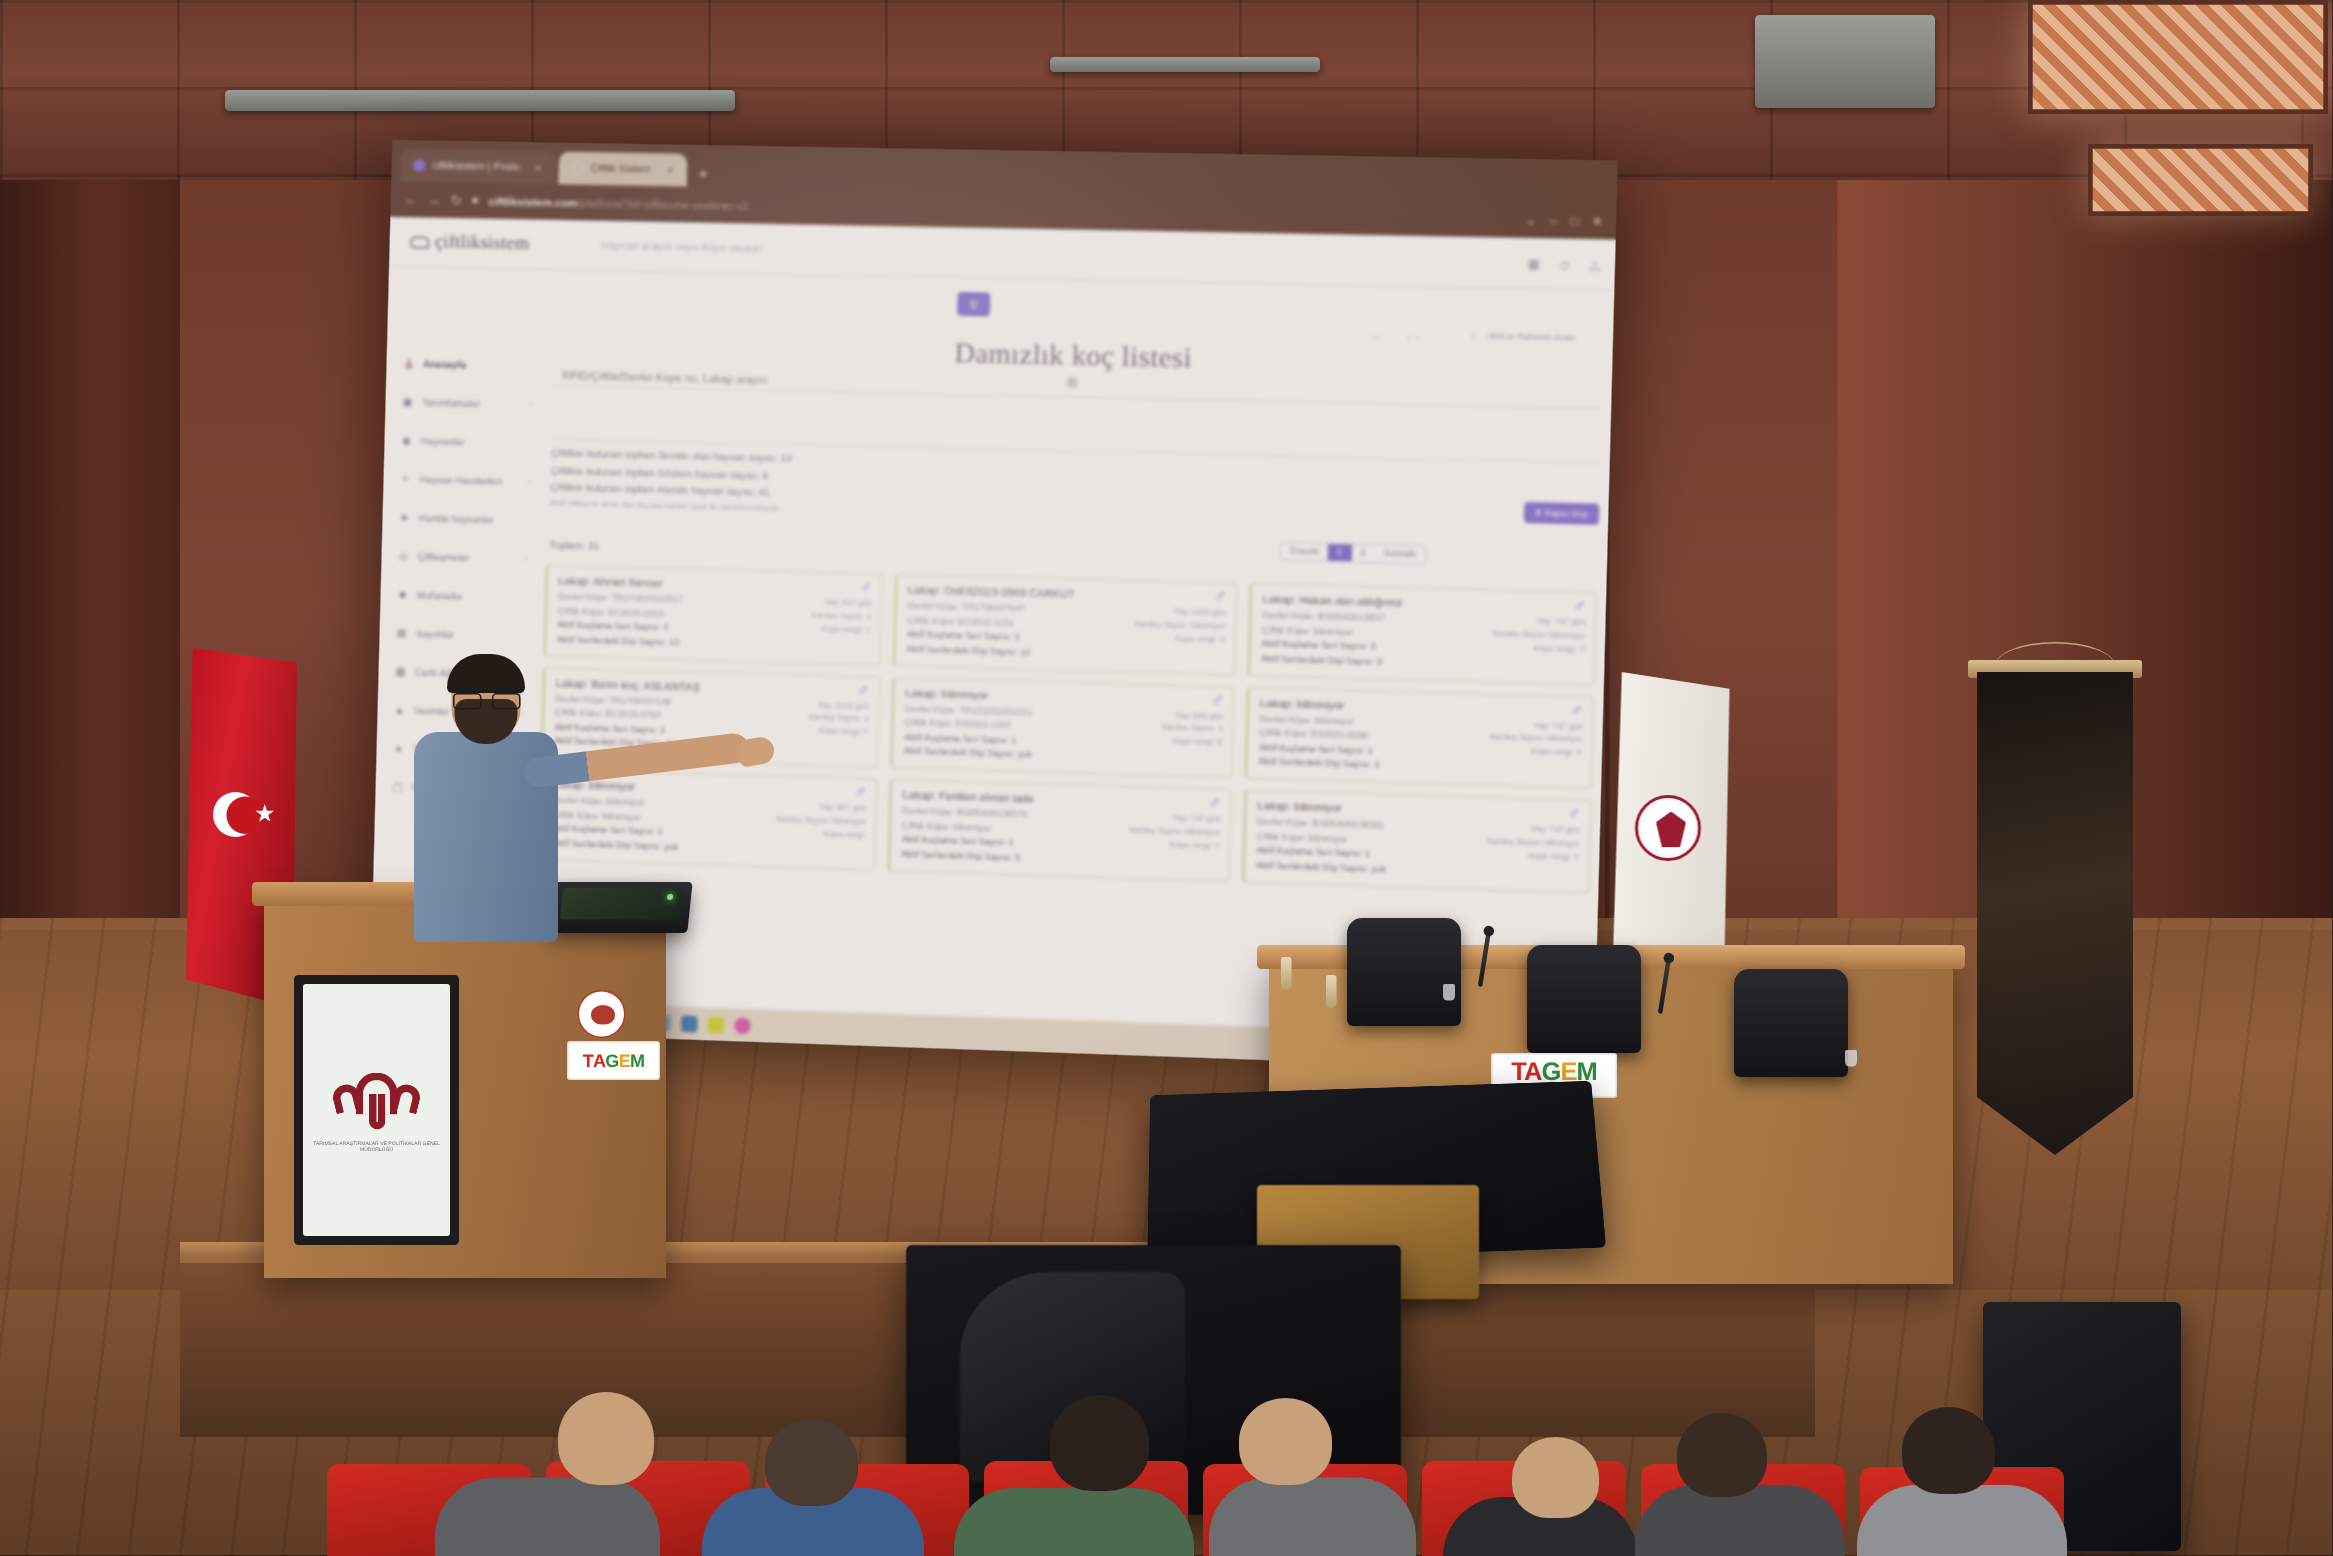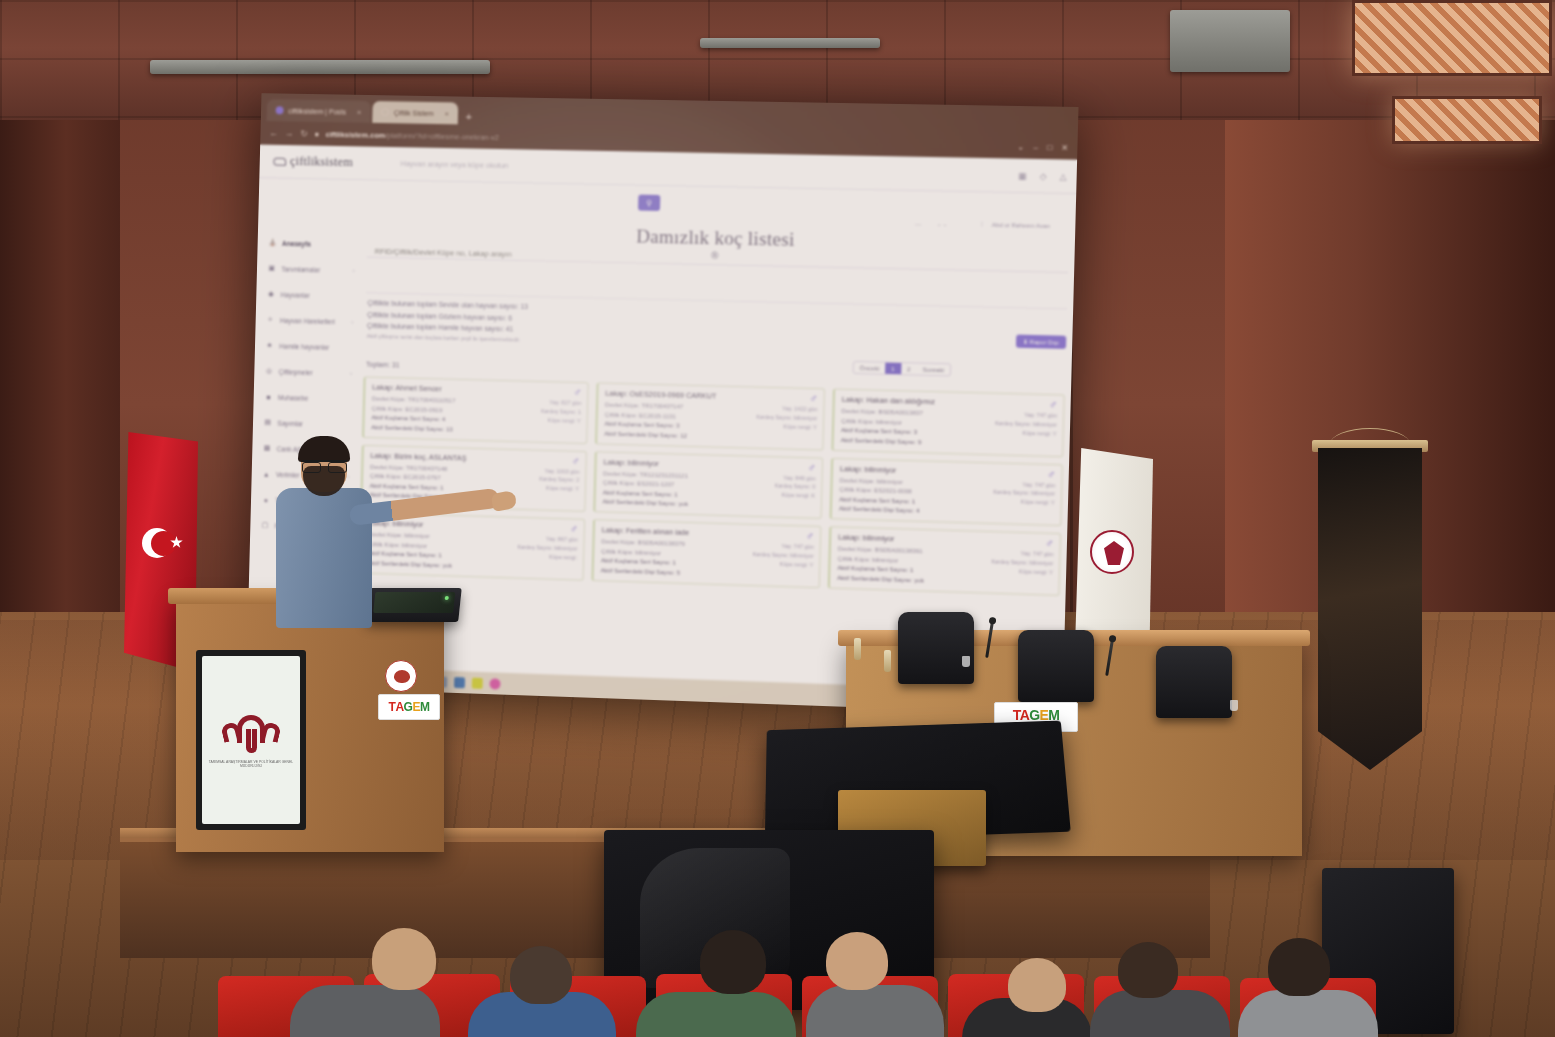--- a/index.html
+++ b/index.html
@@ -466,21 +466,21 @@
   }
   .glass {
     position:absolute; width:8px; height:11px;
     background:rgba(226,226,226,.75); border-radius:1px 1px 3px 3px;
   }
   .tagem-table-sign {
     position:absolute; left:994px; top:702px; width:84px; height:30px;
     background:#fff; border:1px solid #ddd; border-radius:2px;
     display:flex; flex-direction:column; align-items:center; justify-content:center;
   }
-  .tts-word { font-weight:bold; font-size:14px; letter-spacing:-.6px; line-height:1; }
+  .tts-word { font-weight:bold; font-size:17px; letter-spacing:-.6px; line-height:1; }
   .tts-sub { font-size:3.6px; color:#7b7b7b; letter-spacing:.2px; margin-top:1px; }
 
   .monitor-big {
     position:absolute; left:766px; top:722px; width:300px; height:116px;
     background:linear-gradient(160deg,#1c1c20,#0c0c0e);
     border-radius:4px; transform:perspective(800px) rotateX(16deg) rotateZ(-2deg);
     box-shadow:0 10px 24px rgba(0,0,0,.55);
   }
   .wood-box {
     position:absolute; left:838px; top:790px; width:148px; height:76px;

